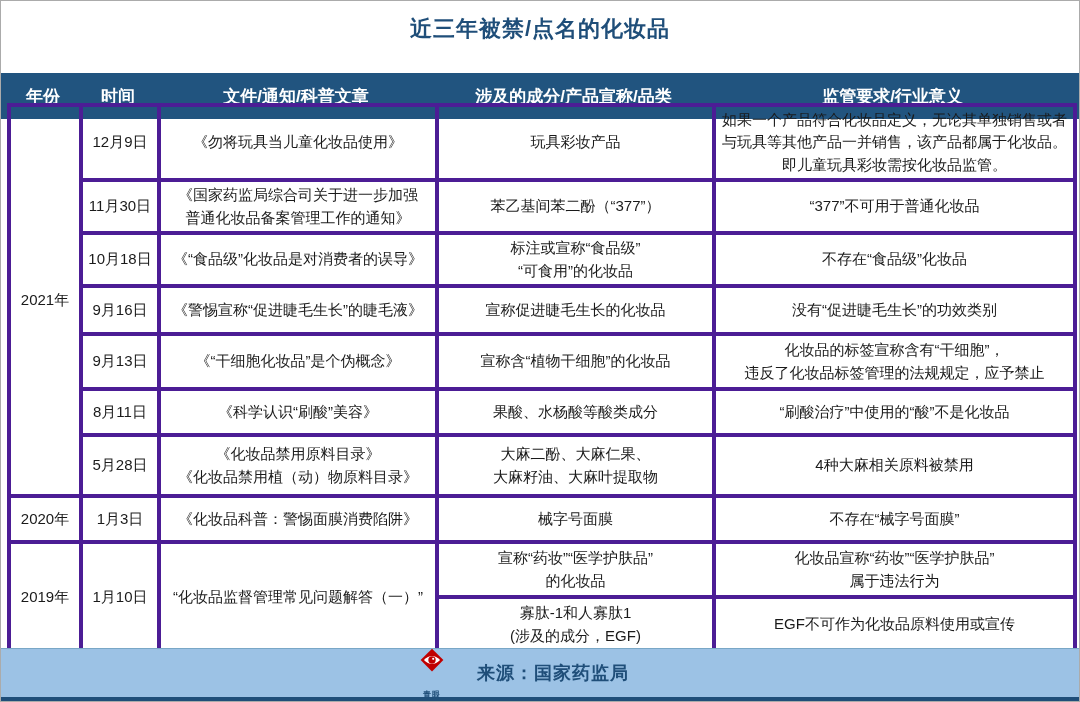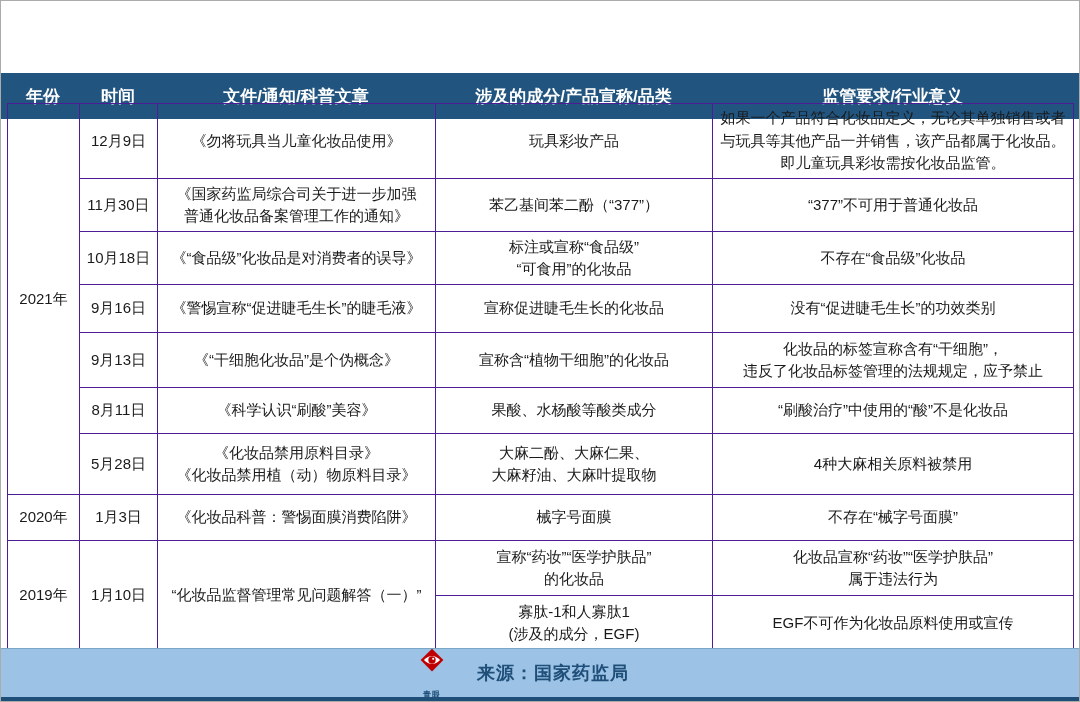--- a/index.html
+++ b/index.html
@@ -20,41 +20,44 @@
   .th1 { left:6px;   width:72px;  }
   .th2 { left:78px;  width:78px;  }
   .th3 { left:156px; width:278px; }
   .th4 { left:434px; width:277px; }
   .th5 { left:711px; width:361px; }
 
   
   table.grid { position:absolute; top:102px; left:6px; width:1066px;
     border-collapse:collapse; table-layout:fixed; }
   table.grid td {
-    border:1px solid #4c1d95; text-align:center; vertical-align:middle;
+    border:4px solid #4c1d95; text-align:center; vertical-align:middle;
     font-size:15px; color:#1a1a1a; white-space:pre-line; line-height:1.5;
     padding:1px 3px; box-sizing:border-box; overflow:hidden;
   }
   td.year { font-size:16px; }
 
   
   .footer { position:absolute; left:0; bottom:0; width:100%; height:53px;
     background:#9cc2e5; border-top:1px solid #79a7c6; border-bottom:4px solid #1f4e79;
     box-sizing:border-box; display:flex; align-items:center; justify-content:center; }
   .footer-inner { display:flex; align-items:center; gap:28px; transform:translateX(-18px); }
   .logo { display:flex; flex-direction:column; align-items:center; width:34px; }
   .logo svg { width:26px; height:26px; display:block; }
   .logo-caption { font-size:8px; color:#1f4e79; font-weight:700; margin-top:16px; letter-spacing:1px; }
   .source { color:#1f4e79; font-size:18px; font-weight:700; letter-spacing:1px; }
 </style>
 </head>
 <body>
 
 <div class="page">
 
+  <div class="title-bar">
+    <span class="title-text">近三年被禁/点名的化妆品</span>
+  </div>
 
   <div class="thead">
     <div class="th th1">年份</div>
     <div class="th th3">文件/通知/科普文章</div>
     <div class="th th2">时间</div>
     <div class="th th5">监管要求/行业意义</div>
     <div class="th th4">涉及的成分/产品宣称/品类</div>
   </div>
 
   <table class="grid">

